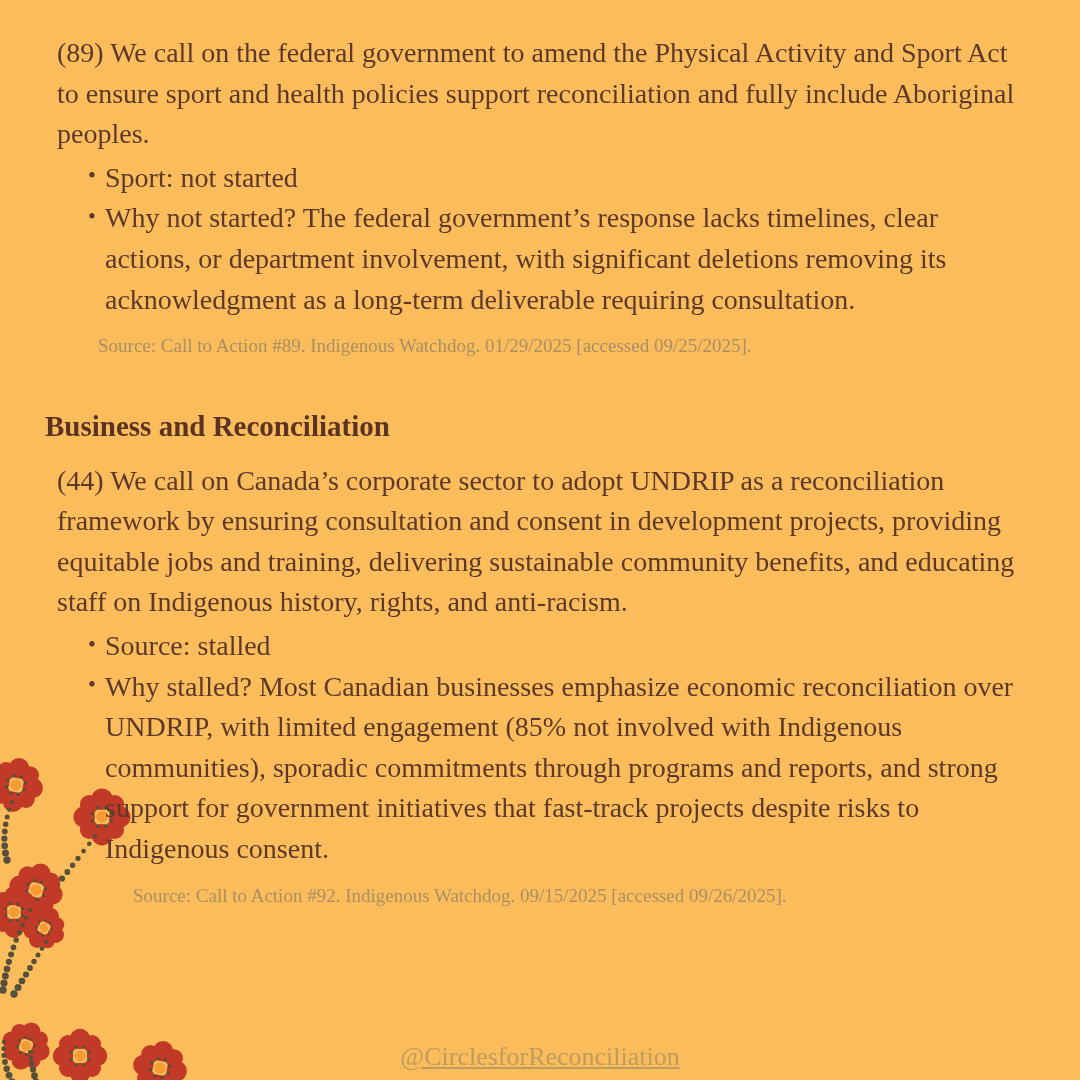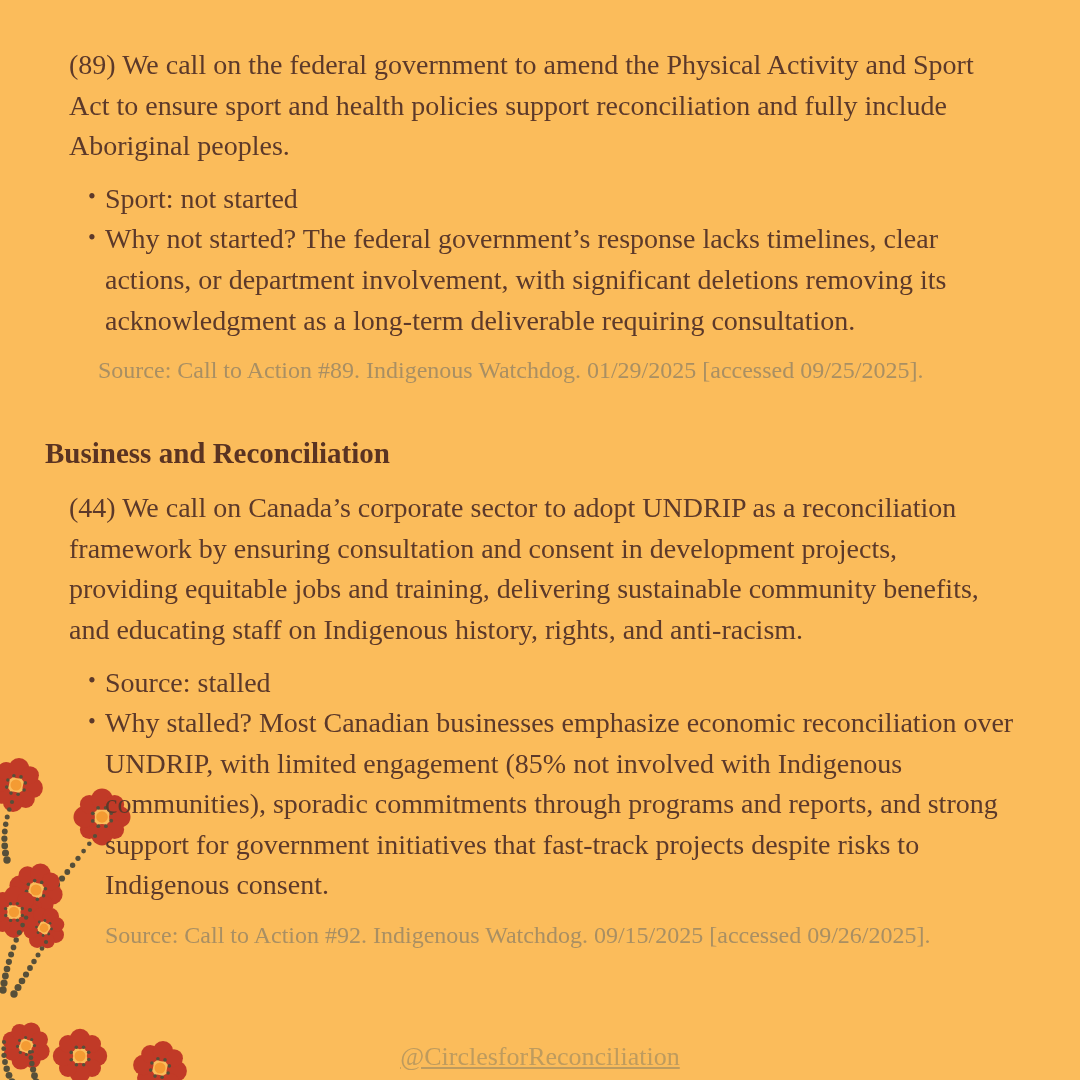--- a/index.html
+++ b/index.html
@@ -6,26 +6,26 @@
   .page{
     position:relative;
     width:1080px;height:1080px;
     background:var(--bg,#FBBC5B);
     font-family:"Liberation Serif","DejaVu Serif",serif;
     color:var(--body,#5C392A);
     overflow:hidden;
   }
   .decor{position:absolute;left:0;top:740px;width:230px;height:340px;pointer-events:none;}
   .content{position:absolute;left:0;top:0;right:0;padding:33px 57px 0 57px;font-size:28px;line-height:1.45;}
-  .para{margin:12px;}
+  .para{margin:0;}
   .bullets{list-style:none;margin:3px 0 0 0;padding:0 0 0 31px;}
   .bullet{position:relative;padding-left:17px;}
   .bullet-dot{position:absolute;left:0;top:0.12em;font-size:0.8em;}
-  .source{font-size:24px;line-height:1.3;color:var(--source,#A98F63);margin:14px 0 0 41px;}
-  .section-92 .source{margin-left:48px;}
+  .source{font-size:19px;line-height:1.3;color:var(--source,#A98F63);margin:14px 0 0 41px;}
+  .section-92 .source{margin-left:76px;}
   .heading{font-size:29px;font-weight:bold;color:var(--heading,#5A3322);margin:50px 0 17px -12px;line-height:1.2;}
   .footer{position:absolute;left:0;right:0;bottom:8px;text-align:center;font-size:26px;color:var(--footer,#BE9B5E);text-decoration:underline;}
 </style>
 </head>
 <body>
 
 <div class="page" style="--bg: #FBBC5B; --body: #5C392A; --heading: #5A3322; --source: #A98F63; --footer: #BE9B5E;">
 
   <svg class="decor" viewBox="0 0 230 340" aria-hidden="true">
       <circle cx="32.7" cy="48.0" r="10.2" fill="#C13A27"></circle>

